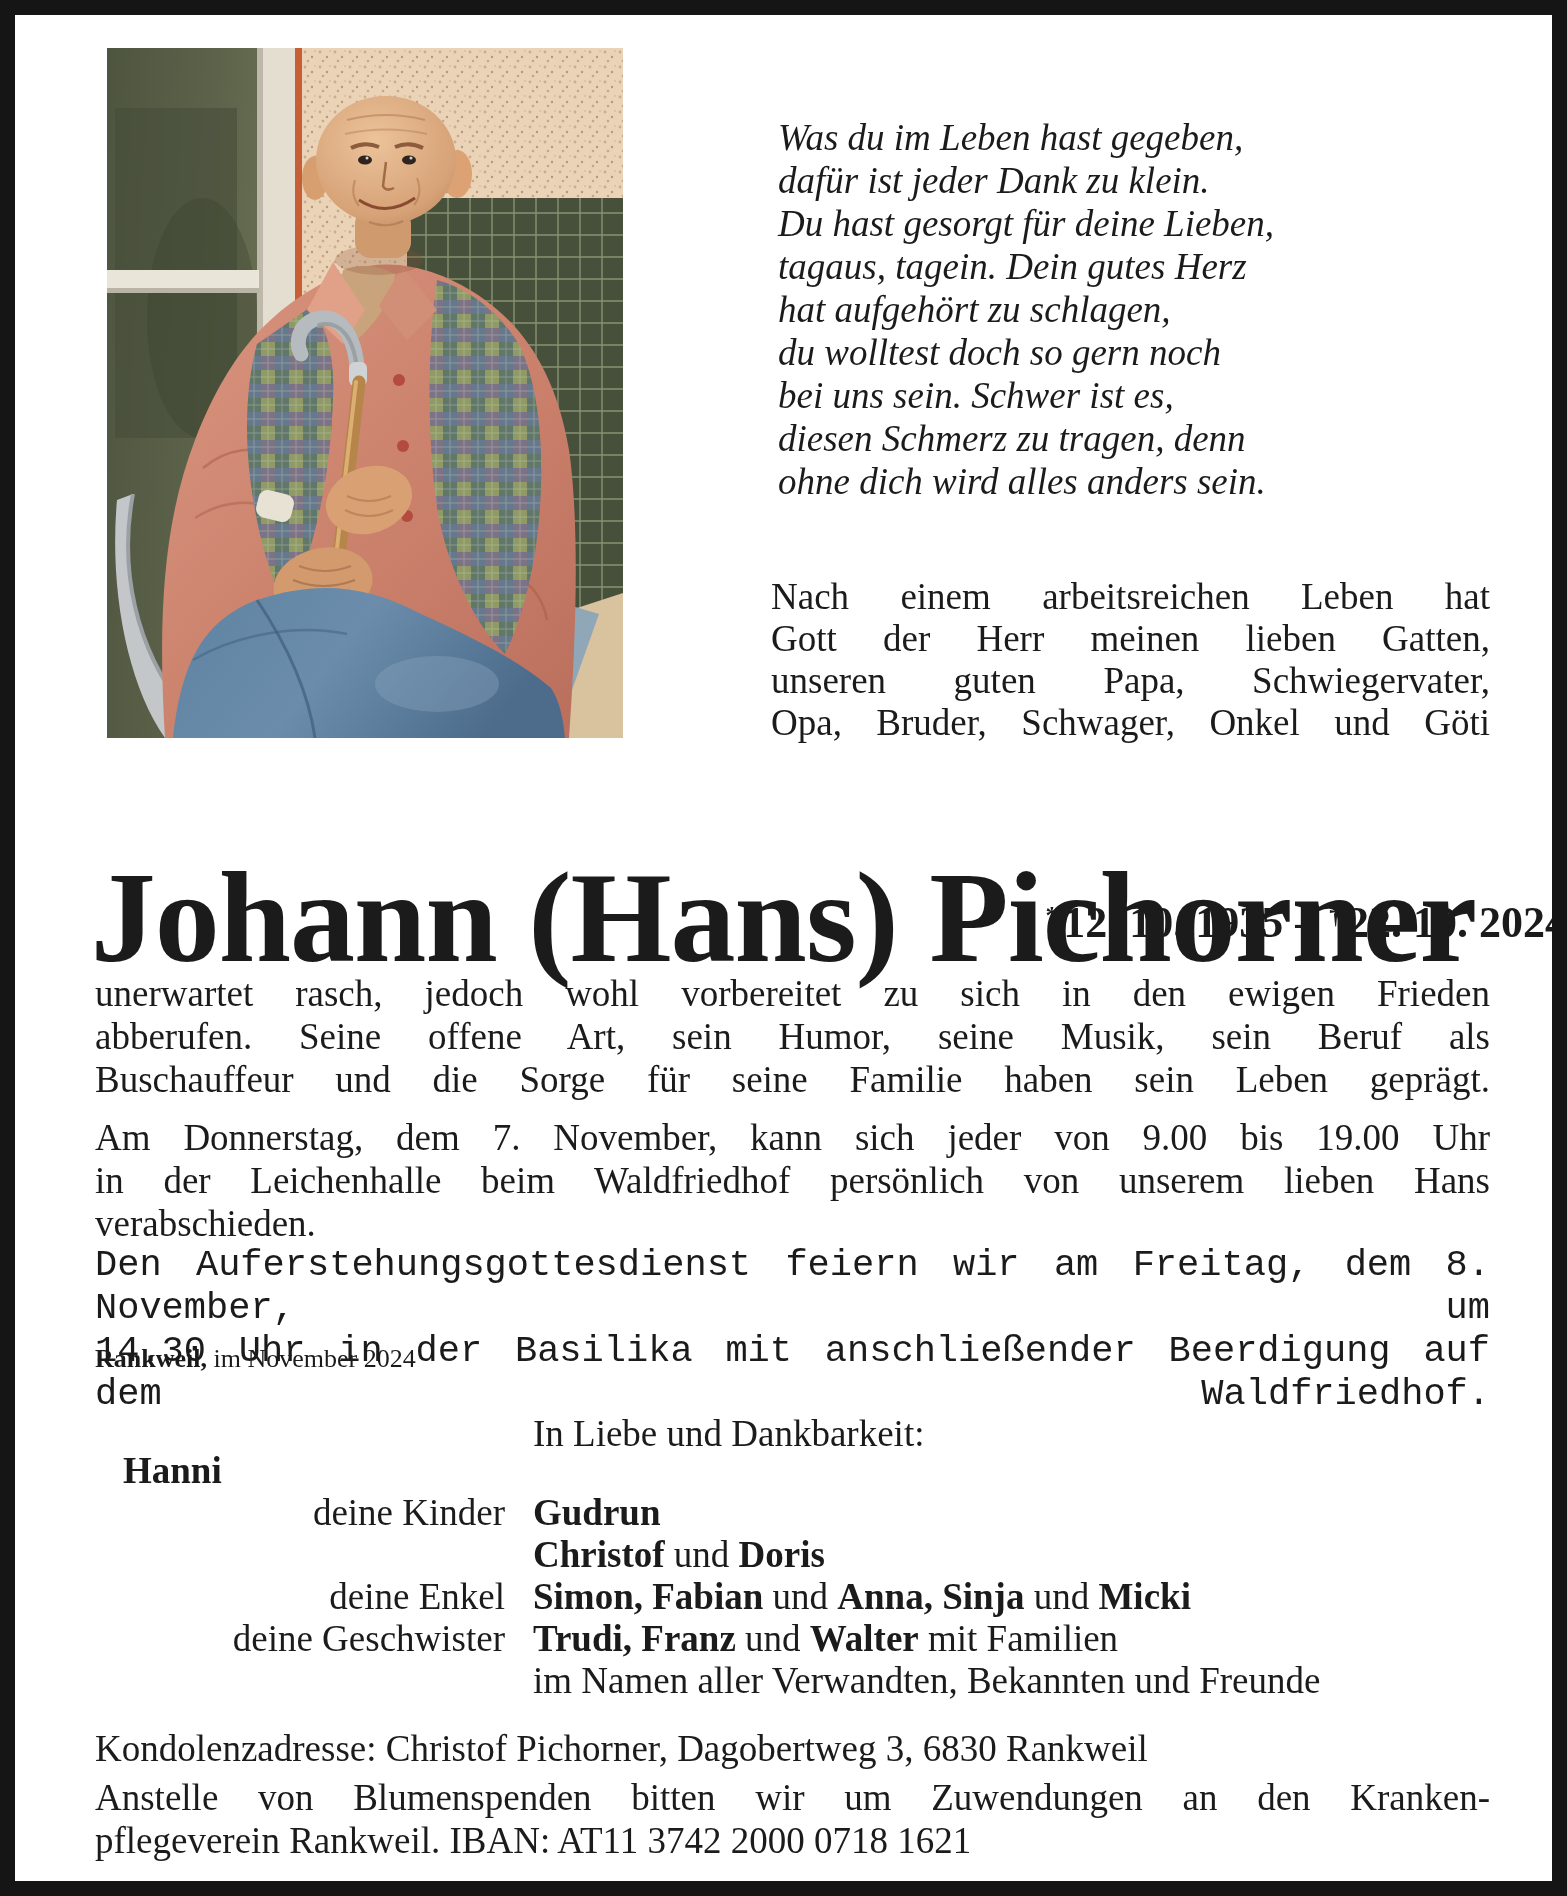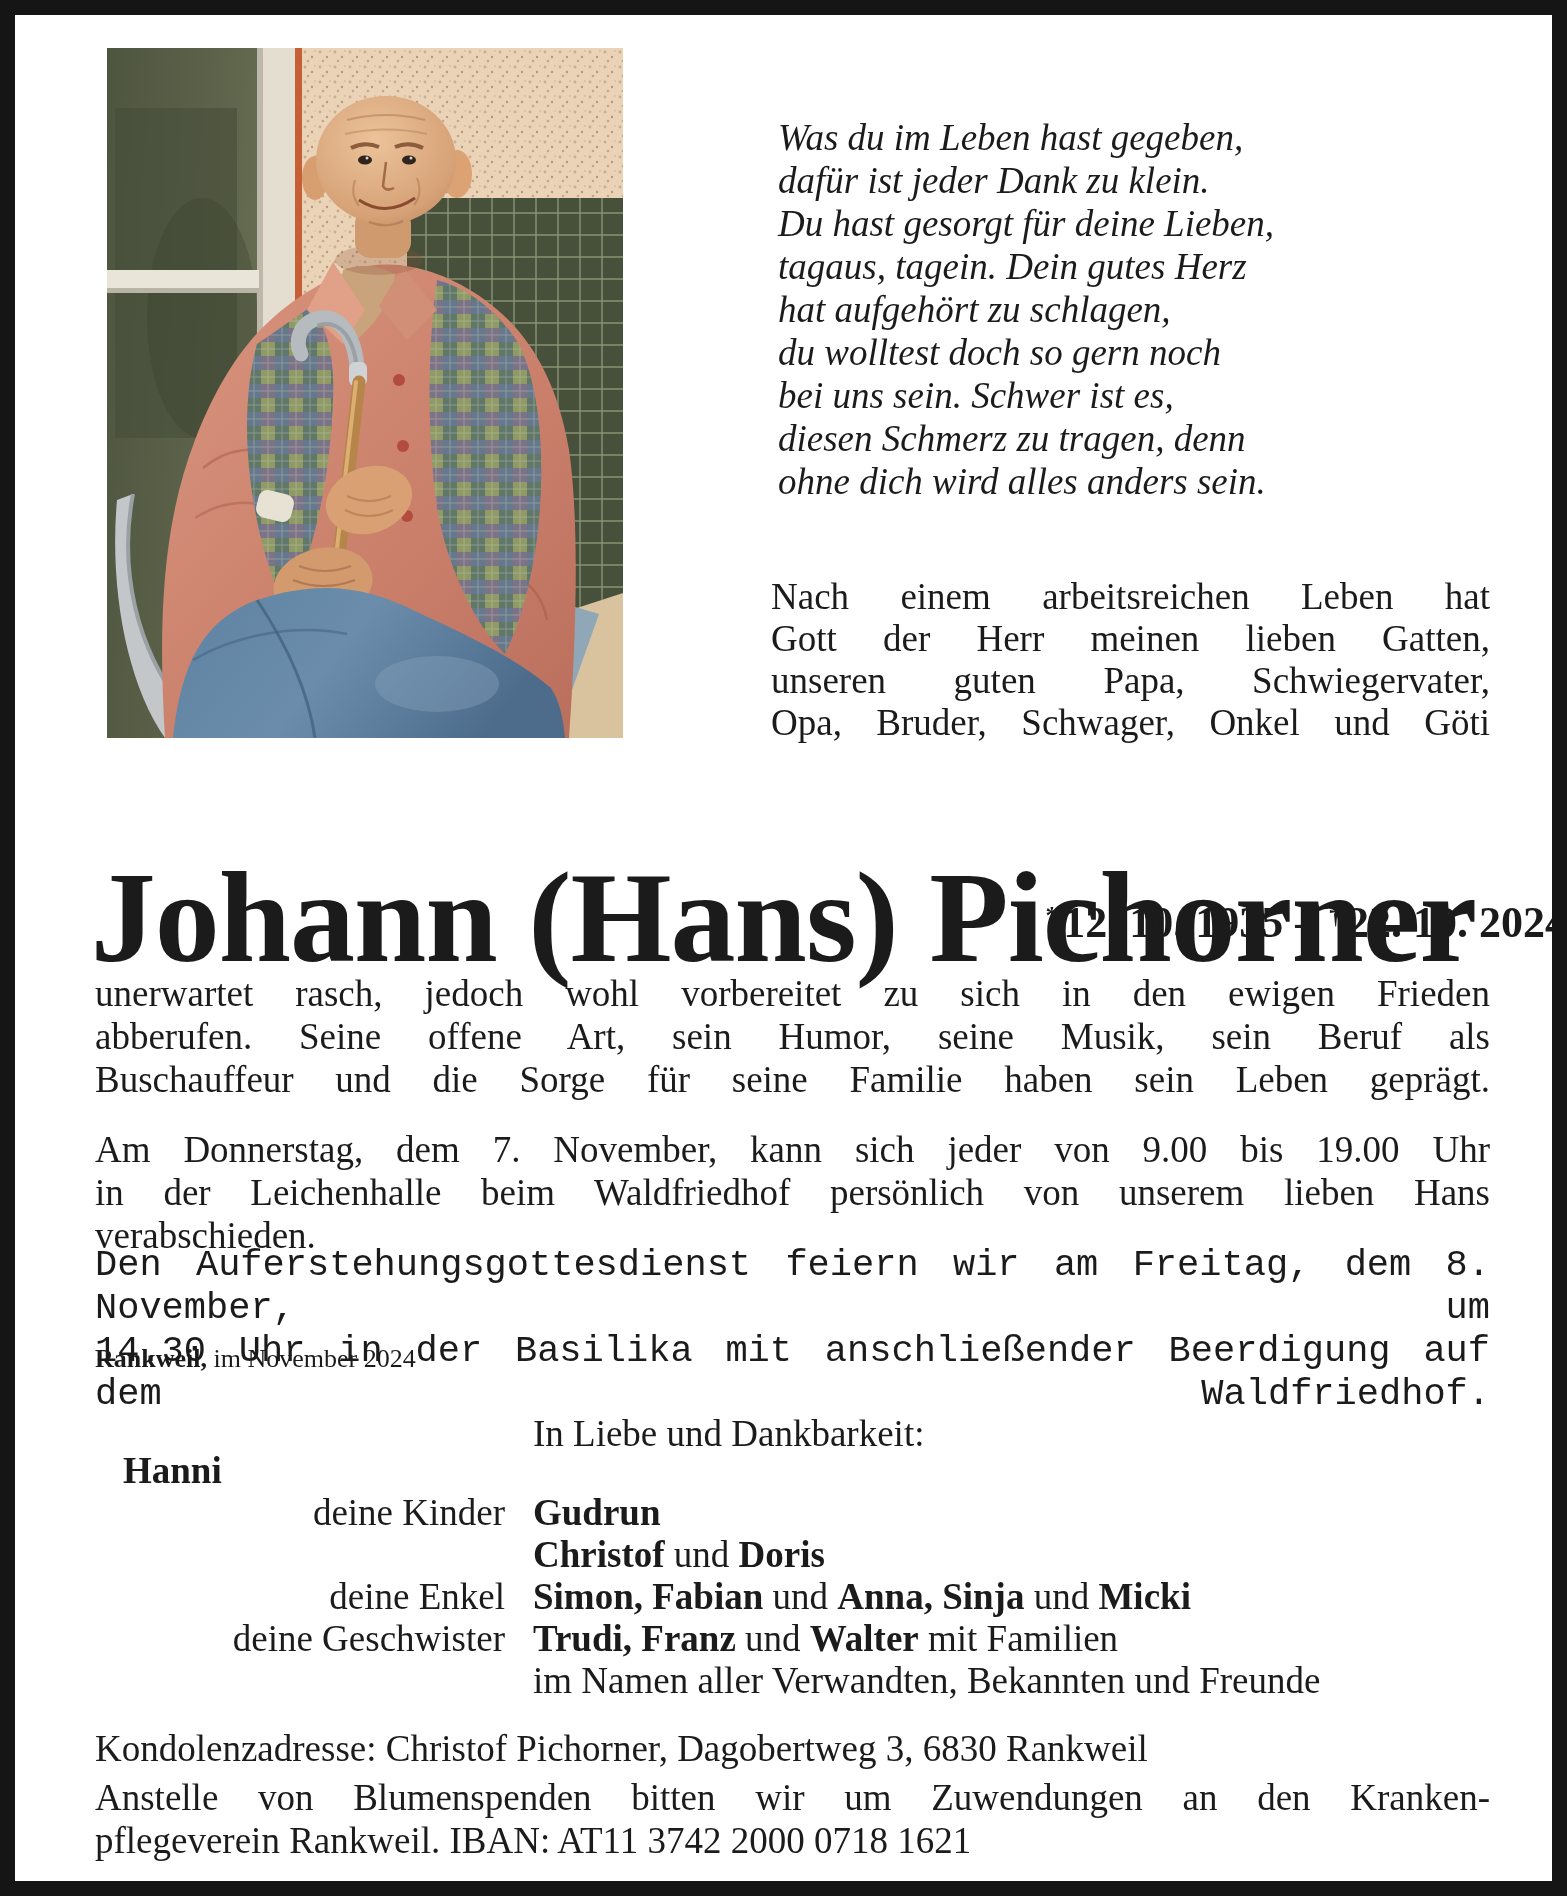--- a/index.html
+++ b/index.html
@@ -39,21 +39,21 @@
   }
   .dates{
     position:absolute;left:0;right:0;top:899px;
     text-align:right;font-size:44px;font-weight:bold;line-height:1.1;
   }
   .dates .sym{font-size:0.58em;vertical-align:0.52em;margin-right:5px;}
   .dates .dsep{margin:0 12px;}
   
   .par{position:absolute;left:95px;width:1395px;font-size:37px;line-height:43px;}
   .p1{top:972px;}
-  .p2{top:1116px;margin-top:12px;}
+  .p2{top:1116px;}
   .p3{top:1244px;font-family:Liberation Mono, monospace;}
   [data-justify] .ln{text-align:justify;text-align-last:justify;}
   [data-justify="not-last"] .ln:last-child{text-align-last:left;}
   
   .dateline{position:absolute;left:95px;top:1344px;font-size:26px;}
   .b{font-weight:bold;}
   
   .closing-heading{position:absolute;left:533px;top:1412px;font-size:37px;}
   .family{position:absolute;left:95px;top:1450px;width:1400px;font-size:37px;}
   .fam-row{display:flex;line-height:42px;}

